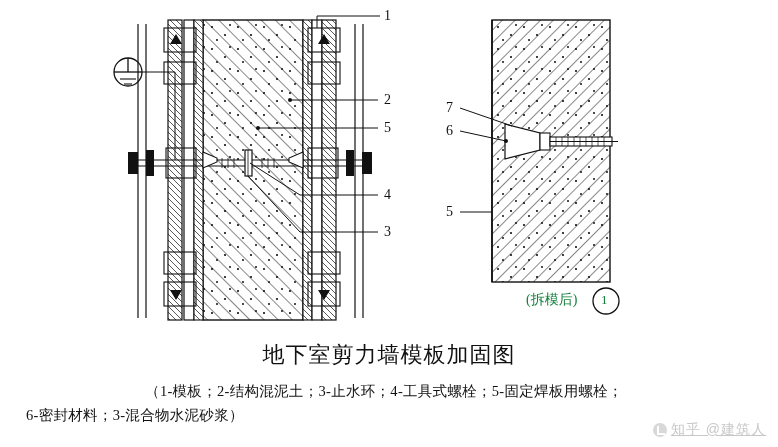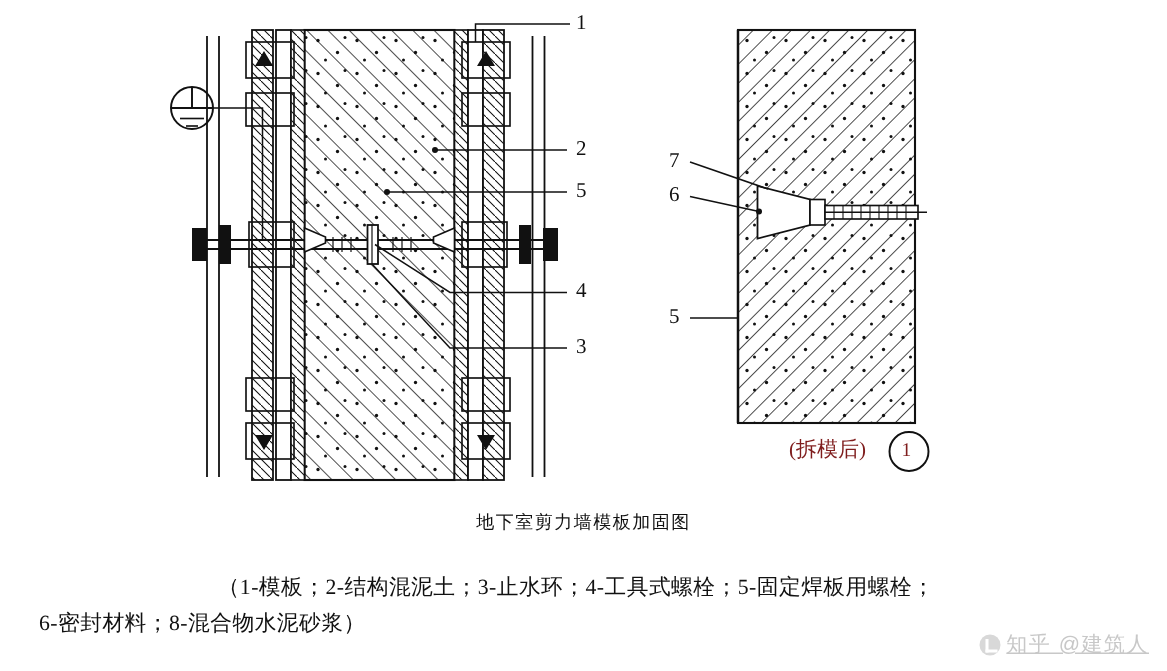--- a/index.html
+++ b/index.html
@@ -28,21 +28,21 @@
     width: 778px;
     height: 447px;
   }
   .caption-title {
     position: absolute;
     left: 0;
     top: 340px;
     width: 778px;
     text-align: center;
     font-family: "Liberation Serif", serif;
-    font-size: 12px;
+    font-size: 22px;
     letter-spacing: 1px;
     color: #111111;
   }
   .legend-line {
     position: absolute;
     width: 768px;
     text-align: center;
     font-family: "Liberation Serif", serif;
     font-size: 14.5px;
     color: #111111;
@@ -84,21 +84,21 @@
   .lbl {
     position: absolute;
     font-family: "Liberation Serif", serif;
     font-size: 14px;
     color: #111111;
   }
   .sub-caption {
     position: absolute;
     font-family: "Liberation Serif", serif;
     font-size: 14px;
-    color: #7f1d1d;
+    color: #15803d;
   }
 </style>
 </head>
 <body>
 
 <div id="page">
 
   <svg class="drawing" viewBox="0 0 778 447">
     <defs>
       <pattern id="hatch" width="10" height="10" patternUnits="userSpaceOnUse" patternTransform="rotate(-45)">
@@ -263,20 +263,20 @@
   <div class="lbl" style="left:446px; top:100px;">7</div>
   <div class="lbl" style="left:446px; top:123px;">6</div>
   <div class="lbl" style="left:446px; top:204px;">5</div>
 
   <div class="sub-caption" style="left:526px; top:291px;">(拆模后)</div>
   <div class="sub-caption" style="left:601px; top:292px; font-size:13px;">1</div>
 
   <div class="caption-title">地下室剪力墙模板加固图</div>
 
   <div class="legend-line l1">（1-模板；2-结构混泥土；3-止水环；4-工具式螺栓；5-固定焊板用螺栓；</div>
-  <div class="legend-line l2">6-密封材料；8-混合物水泥砂浆）</div>
+  <div class="legend-line l2">6-密封材料；3-混合物水泥砂浆）</div>
 
   <div class="watermark">
     <span class="wm-logo"></span>
     <span>知乎 @建筑人</span>
   </div>
 
 </div>
 
 </body></html>

